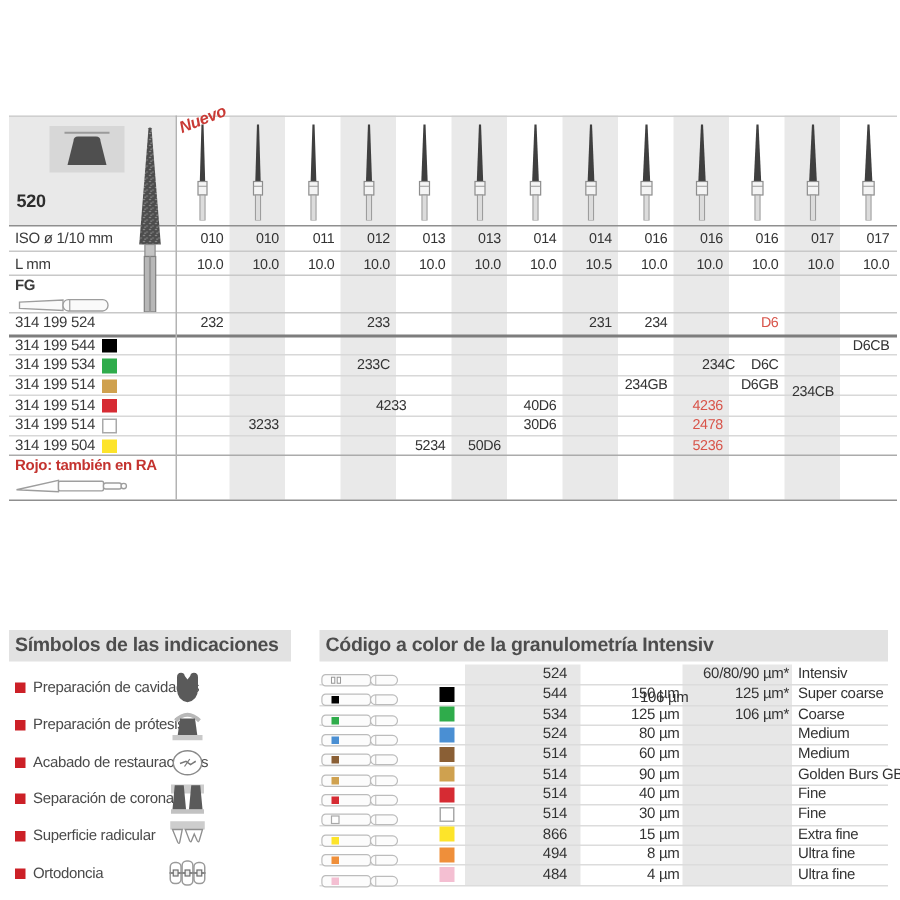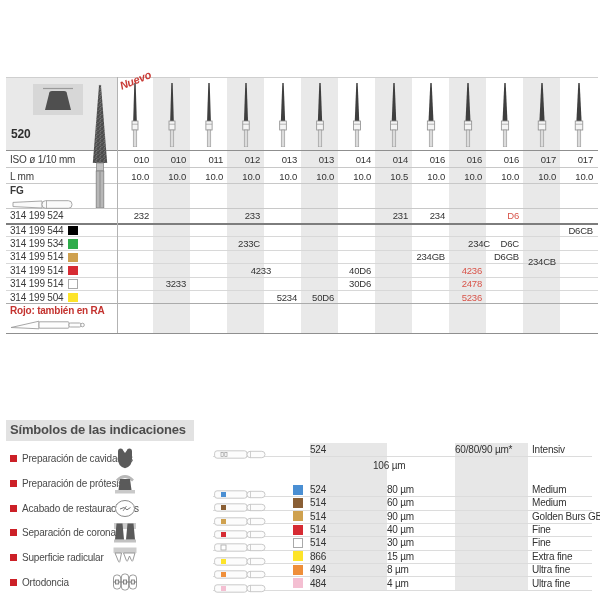--- a/index.html
+++ b/index.html
@@ -28,21 +28,21 @@
           box-sizing:border-box;white-space:nowrap}
   #symbols{position:absolute;left:6px;top:420px;width:188px;height:176px}
   .symrow{position:absolute;left:0;width:188px;height:25px}
   .bullet{position:absolute;left:4px;top:9px;width:7px;height:7px;background:#cc2027}
   .symlbl{position:absolute;left:16px;top:7px;font-size:10px;color:#4a4a4a;white-space:nowrap}
   .symicon{position:absolute;left:106px;top:1px;width:26px;height:23px}
   #gran{position:absolute;left:213px;top:420px;width:384px;height:176px}
   .gband{position:absolute;top:23px;height:147px;background:#e7e7e7;z-index:0}
   .grow{position:absolute;left:0;width:379px;height:13.35px;border-bottom:1px solid #dcdcdc;z-index:1}
   .gtxt{position:absolute;top:1px;font-size:10px;color:#333;white-space:nowrap}
-  .gright{}
+  .gright{text-align:right}
 </style>
 </head>
 <body>
 
 <div id="tbl">
   <div class="hdrcell"></div>
   <div class="iconbox">
     <svg width="50" height="31" viewBox="0 0 50 31">
       <line x1="10" y1="4.5" x2="40" y2="4.5" stroke="#9a9a9a" stroke-width="1.2"></line>
       <path d="M16,10 Q16,7 19,7 L31,7 Q34,7 34,10 L38,26 L12,26 Z" fill="#4f4f4f"></path>
@@ -330,35 +330,62 @@
           <rect x="17.3" y="4" width="7.2" height="14" rx="3" fill="#fff" stroke="#9a9a9a"></rect>
           <line x1="1" y1="11" x2="25" y2="11" stroke="#8a8a8a" stroke-width="1.2"></line>
           <rect x="3.5" y="9" width="3.2" height="4" fill="#ececec" stroke="#6f6f6f" stroke-width="0.8"></rect>
           <rect x="11.4" y="9" width="3.2" height="4" fill="#ececec" stroke="#6f6f6f" stroke-width="0.8"></rect>
           <rect x="19.3" y="9" width="3.2" height="4" fill="#ececec" stroke="#6f6f6f" stroke-width="0.8"></rect>
         </svg></div>
     </div>
   </div>
 
 <div id="gran">
+  <div class="ptitle" style="width:379px">Código a color de la granulometría Intensiv</div>
   <div class="gband" style="left:97px;width:77px"></div>
   <div class="gband" style="left:242px;width:73px"></div>
 <div class="grow" style="top: 23px;">
       <div class="abs" style="left: 1px; top: 2px;"><svg width="52" height="9" viewBox="0 0 52 9">
       <rect x="0.6" y="0.8" width="32.4" height="7.4" rx="2.5" fill="#fcfcfc" stroke="#bcbcbc" stroke-width="0.8"></rect>
       <rect x="33" y="1.3" width="18" height="6.4" rx="3.2" fill="#fcfcfc" stroke="#bcbcbc" stroke-width="0.8"></rect>
       <line x1="36.5" y1="1.3" x2="36.5" y2="7.7" stroke="#bcbcbc" stroke-width="0.7"></line>
           <rect x="7" y="2.5" width="2.2" height="4" fill="#fff" stroke="#9a9a9a" stroke-width="0.7"></rect>
        <rect x="10.8" y="2.5" width="2.2" height="4" fill="#fff" stroke="#9a9a9a" stroke-width="0.7"></rect>
         </svg></div>
       <div class="gtxt gright" style="left: 97px; width: 68px;">524</div>
       <div class="gtxt gright" style="left: 160px; width: 86px; margin-top: 16px;">106 µm</div>
       <div class="gtxt gright" style="left: 242px; width: 71px;">60/80/90 µm*</div>
       <div class="gtxt" style="left: 319px;">Intensiv</div>
     </div>
+    <div class="grow" style="top: 36.35px;">
+      <div class="abs" style="left: 1px; top: 2px;"><svg width="52" height="9" viewBox="0 0 52 9">
+      <rect x="0.6" y="0.8" width="32.4" height="7.4" rx="2.5" fill="#fcfcfc" stroke="#bcbcbc" stroke-width="0.8"></rect>
+      <rect x="33" y="1.3" width="18" height="6.4" rx="3.2" fill="#fcfcfc" stroke="#bcbcbc" stroke-width="0.8"></rect>
+      <line x1="36.5" y1="1.3" x2="36.5" y2="7.7" stroke="#bcbcbc" stroke-width="0.7"></line>
+          <rect x="7" y="2" width="5" height="5" fill="#000000" stroke="none" stroke-width="0.8"></rect>
+        </svg></div>
+      <div class="sq" style="left: 80px; top: 1.5px; width: 10px; height: 10px; background: rgb(0, 0, 0); border: none;"></div>
+      <div class="gtxt gright" style="left: 97px; width: 68px;">544</div>
+      <div class="gtxt gright" style="left: 174px; width: 66px;">150 µm</div>
+      <div class="gtxt gright" style="left: 242px; width: 71px;">125 µm*</div>
+      <div class="gtxt" style="left: 319px;">Super coarse</div>
+    </div>
+    <div class="grow" style="top: 49.7px;">
+      <div class="abs" style="left: 1px; top: 2px;"><svg width="52" height="9" viewBox="0 0 52 9">
+      <rect x="0.6" y="0.8" width="32.4" height="7.4" rx="2.5" fill="#fcfcfc" stroke="#bcbcbc" stroke-width="0.8"></rect>
+      <rect x="33" y="1.3" width="18" height="6.4" rx="3.2" fill="#fcfcfc" stroke="#bcbcbc" stroke-width="0.8"></rect>
+      <line x1="36.5" y1="1.3" x2="36.5" y2="7.7" stroke="#bcbcbc" stroke-width="0.7"></line>
+          <rect x="7" y="2" width="5" height="5" fill="#2fac4b" stroke="none" stroke-width="0.8"></rect>
+        </svg></div>
+      <div class="sq" style="left: 80px; top: 1.5px; width: 10px; height: 10px; background: rgb(47, 172, 75); border: none;"></div>
+      <div class="gtxt gright" style="left: 97px; width: 68px;">534</div>
+      <div class="gtxt gright" style="left: 174px; width: 66px;">125 µm</div>
+      <div class="gtxt gright" style="left: 242px; width: 71px;">106 µm*</div>
+      <div class="gtxt" style="left: 319px;">Coarse</div>
+    </div>
     <div class="grow" style="top: 63.05px;">
       <div class="abs" style="left: 1px; top: 2px;"><svg width="52" height="9" viewBox="0 0 52 9">
       <rect x="0.6" y="0.8" width="32.4" height="7.4" rx="2.5" fill="#fcfcfc" stroke="#bcbcbc" stroke-width="0.8"></rect>
       <rect x="33" y="1.3" width="18" height="6.4" rx="3.2" fill="#fcfcfc" stroke="#bcbcbc" stroke-width="0.8"></rect>
       <line x1="36.5" y1="1.3" x2="36.5" y2="7.7" stroke="#bcbcbc" stroke-width="0.7"></line>
           <rect x="7" y="2" width="5" height="5" fill="#4a8fd3" stroke="none" stroke-width="0.8"></rect>
         </svg></div>
       <div class="sq" style="left: 80px; top: 1.5px; width: 10px; height: 10px; background: rgb(74, 143, 211); border: none;"></div>
       <div class="gtxt gright" style="left: 97px; width: 68px;">524</div>
       <div class="gtxt gright" style="left: 174px; width: 66px;">80 µm</div>

